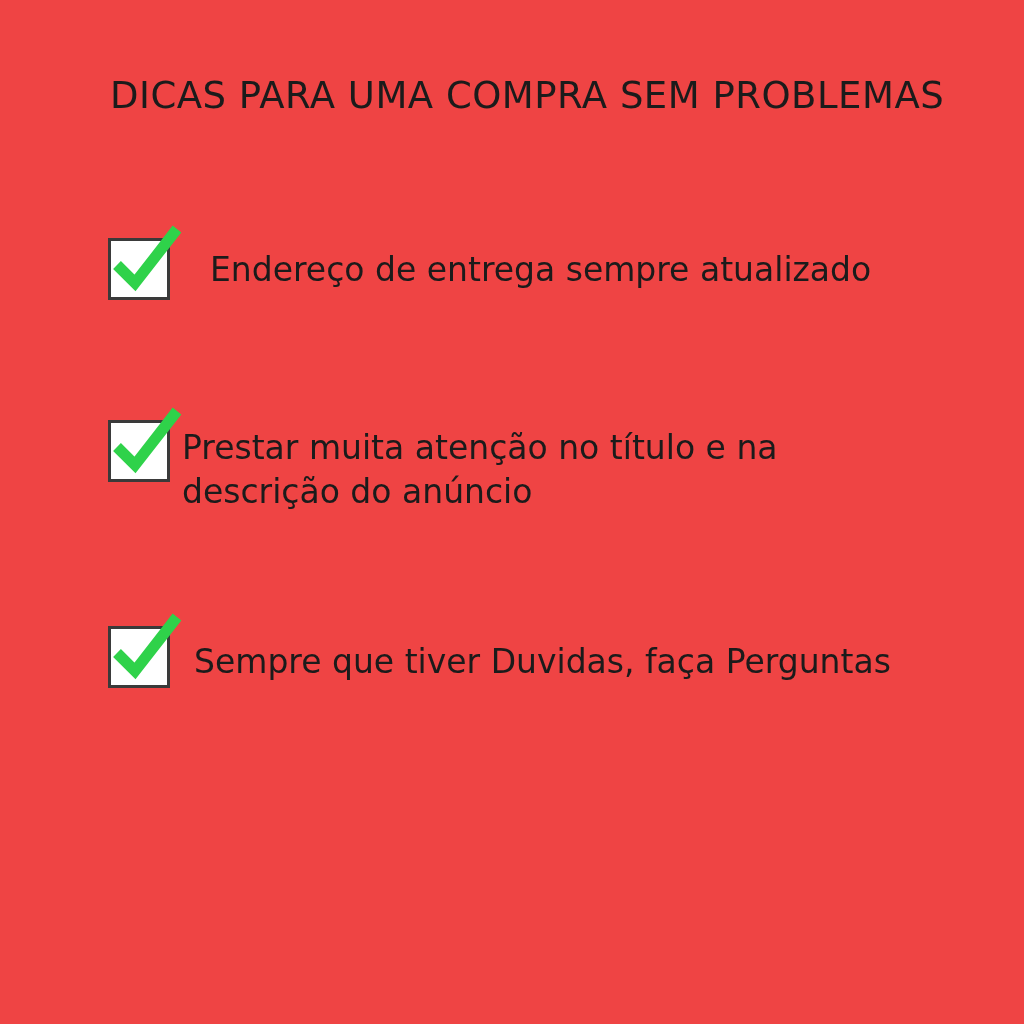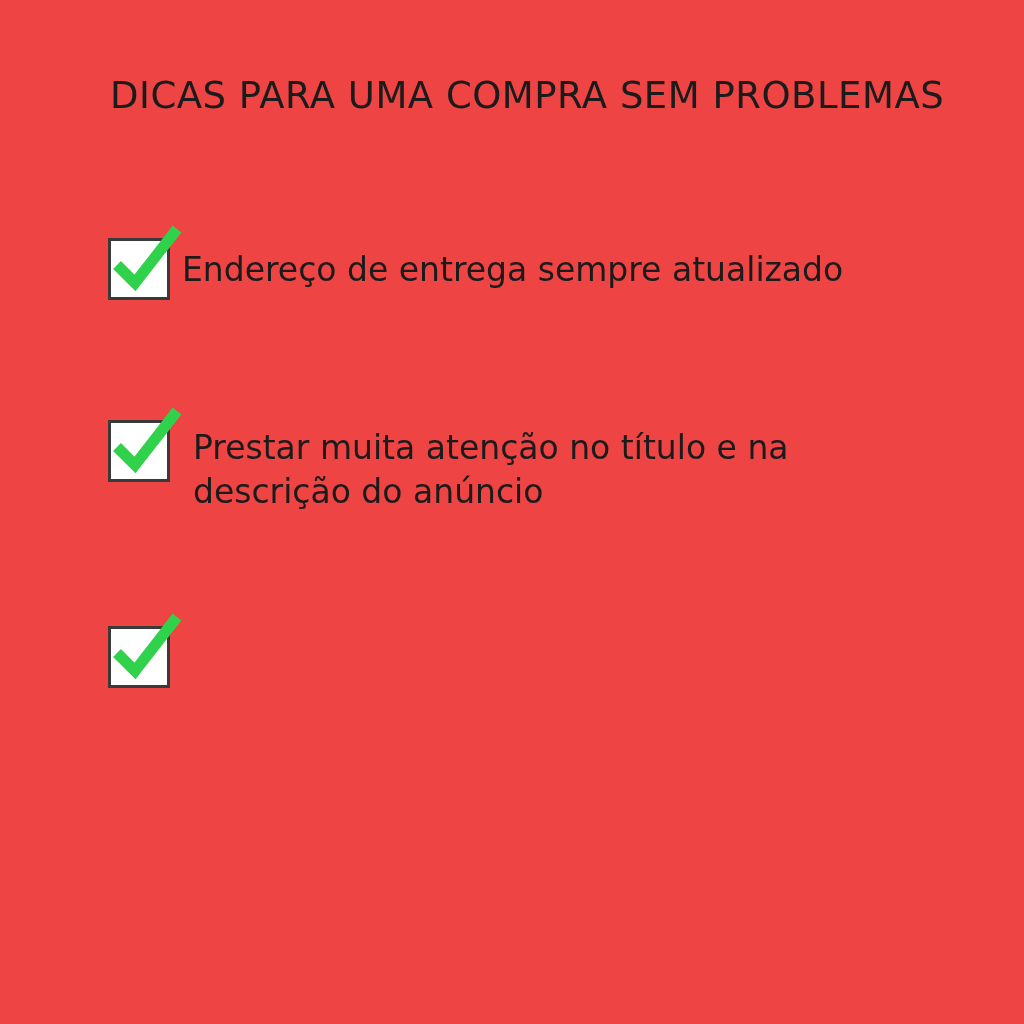--- a/index.html
+++ b/index.html
@@ -34,22 +34,22 @@
     position: absolute;
     left: 0;
     top: 0;
     width: 1024px;
   }
   .tip-row {
     position: absolute;
     display: flex;
     align-items: flex-start;
   }
-  .tip-row.r0 { left: 108px; top: 238px; }
-  .tip-row.r1 { left: 108px; top: 420px; gap: 11px; }
+  .tip-row.r0 { left: 108px; top: 238px; gap: 28px; }
+  .tip-row.r1 { left: 108px; top: 420px; }
   .tip-row.r2 { left: 108px; top: 626px; }
 
   .checkbox {
     position: relative;
     width: 62px;
     height: 62px;
     flex: 0 0 62px;
     box-sizing: border-box;
     border: 3px solid #3a3a3a;
     background: #ffffff;
@@ -101,16 +101,17 @@
       <div class="tip-text">Prestar muita atenção no título e na
 descrição do anúncio</div>
     </div>
 
     <div class="tip-row r2">
       <div class="checkbox">
         <svg class="check-svg" viewBox="0 0 86 86">
           <path d="M14 48 L32 66 L74 12" fill="none" stroke="#2fd24a" stroke-width="11" stroke-linecap="butt" stroke-linejoin="miter"></path>
         </svg>
       </div>
+      <div class="tip-text">Sempre que tiver Duvidas, faça Perguntas</div>
     </div>
 
   </div>
 </div>
 
 </body></html>

